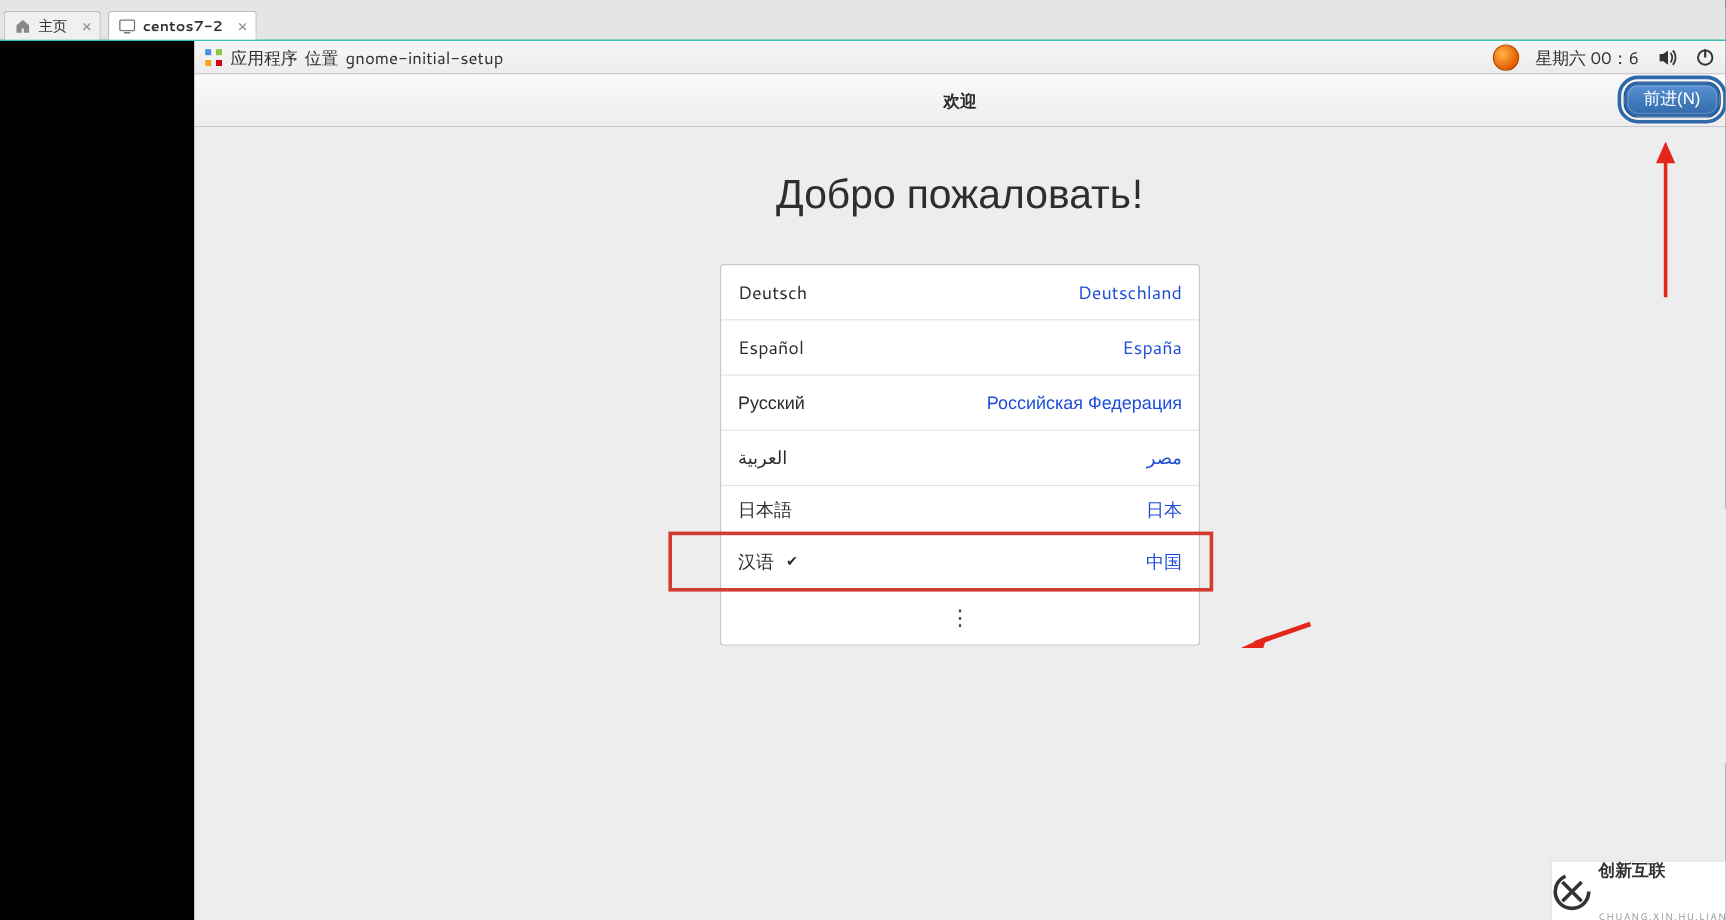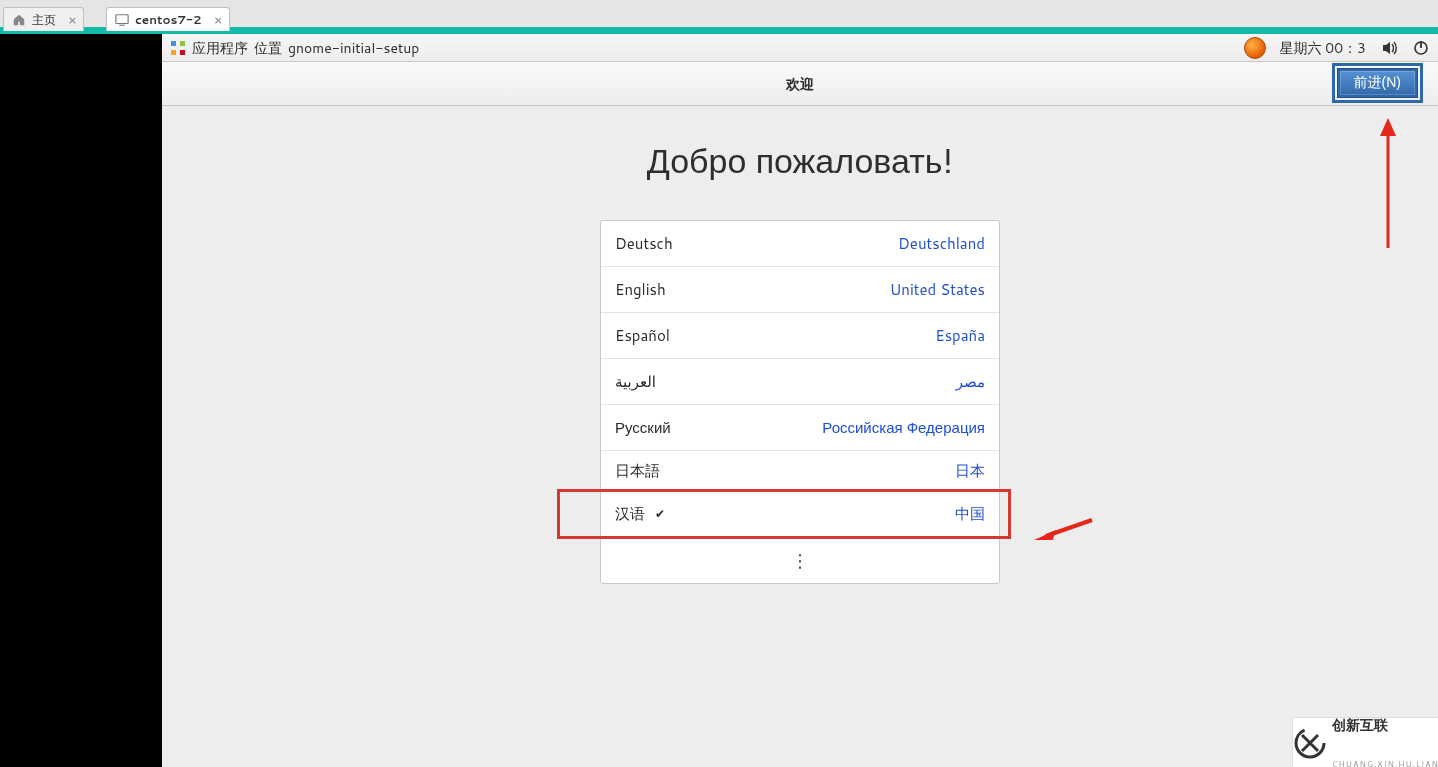--- a/index.html
+++ b/index.html
@@ -9,28 +9,28 @@
       width: 1438px;
       height: 767px;
       overflow: hidden;
       position: relative;
     }
     .tabs-bar {
       position: absolute;
       top: 7px; left: 0;
       height: 27px;
       display: flex;
-      gap: 22px;
+      gap: 6px;
       padding-left: 3px;
       z-index: 5;
       width: 1438px;
       background: #e5e5e5;
       padding-top: 0;
-      border-bottom: 7px solid #14b8a6;
-      align-items: flex-start;
+      border-bottom: 1px solid #14b8a6;
+      align-items: flex-end;
     }
     .tabs-wrap {
       position: absolute;
       top: 0; left: 0; height: 34px; width: 1438px;
       background: #e5e5e5; z-index:4;
     }
     .tab {
       height: 24px;
       border: 1px solid #bfbfbf;
       border-bottom: none;
@@ -77,25 +77,25 @@
       background: linear-gradient(#fafafa,#ededed);
       border-bottom: 1px solid #c8c8c8;
       display:flex; align-items:center;
       position: relative;
     }
     .welcome-title {
       position:absolute; left:50%; transform:translateX(-50%);
       font-size:14px; font-weight:bold; color:#2b2b2b;
     }
     .next-btn {
-      position:absolute; right:20px; top:6px;
+      position:absolute; right:4px; top:6px;
       height: 30px; padding: 0 16px;
       background: linear-gradient(#5a94d6,#2f68a8);
       border: 1px solid #1d4f85;
-      border-radius: 0;
+      border-radius: 12px;
       color:#fff; font-size:14px;
       display:flex;align-items:center;
       box-shadow: 0 0 0 2px #2f68a8 inset, 0 0 0 3px rgba(255,255,255,.2) inset;
       outline: 3px solid #2f68a8;
       outline-offset: 2px;
     }
 
     .stage {
       position:relative;
       height: calc(733px - 28px - 44px);
@@ -197,21 +197,21 @@
           <rect x="1" y="10" width="5" height="5" fill="#f5a623"></rect>
             <rect x="10" y="10" width="5" height="5" fill="#d0021b"></rect>
         </svg>
       </span>
       <span>应用程序</span>
       <span>位置</span>
       <span>gnome-initial-setup</span>
     </div>
     <div class="right">
       <span class="orange-icon"></span>
-      <span>星期六 00：3</span>
+      <span>星期六 00：6</span>
       <span class="sys-icon">
         <svg viewBox="0 0 18 18" width="18" height="18">
             <path fill="#333" d="M3 6h3l4-3v12l-4-3H3z"></path>
             <path d="M12 5c2 2 2 6 0 8M14 3c3 3 3 9 0 12" stroke="#333" fill="none" stroke-width="1.4"></path>
           </svg>
       </span>
       <span class="sys-icon">
         <svg viewBox="0 0 18 18" width="18" height="18">
             <circle cx="9" cy="9" r="6" fill="none" stroke="#333" stroke-width="1.6"></circle>
             <line x1="9" y1="2" x2="9" y2="9" stroke="#333" stroke-width="1.8"></line>
@@ -229,34 +229,30 @@
 
   <div class="stage">
     <div class="big-heading">Добро пожаловать!</div>
 
     <div class="lang-list">
       <div class="lang-row">
         <span class="lname">Deutsch</span>
         <span class="country">Deutschland</span>
       </div>
       <div class="lang-row">
-        <span class="lname">English</span>
-        <span class="country">United States</span>
-      </div>
-      <div class="lang-row">
         <span class="lname">Español</span>
         <span class="country">España</span>
       </div>
       <div class="lang-row">
+        <span class="lname">Русский</span>
+        <span class="country">Российская Федерация</span>
+      </div>
+      <div class="lang-row">
         <span class="lname">العربية</span>
         <span class="country">مصر</span>
-      </div>
-      <div class="lang-row">
-        <span class="lname">Русский</span>
-        <span class="country">Российская Федерация</span>
       </div>
       <div class="lang-row" style="padding-top:9px;padding-bottom:9px">
         <span class="lname">日本語</span>
         <span class="country">日本</span>
       </div>
       <div class="lang-row highlight">
         <span class="lname">汉语</span>
         <span class="check">✔</span>
         <span class="country">中国</span>
       </div>

